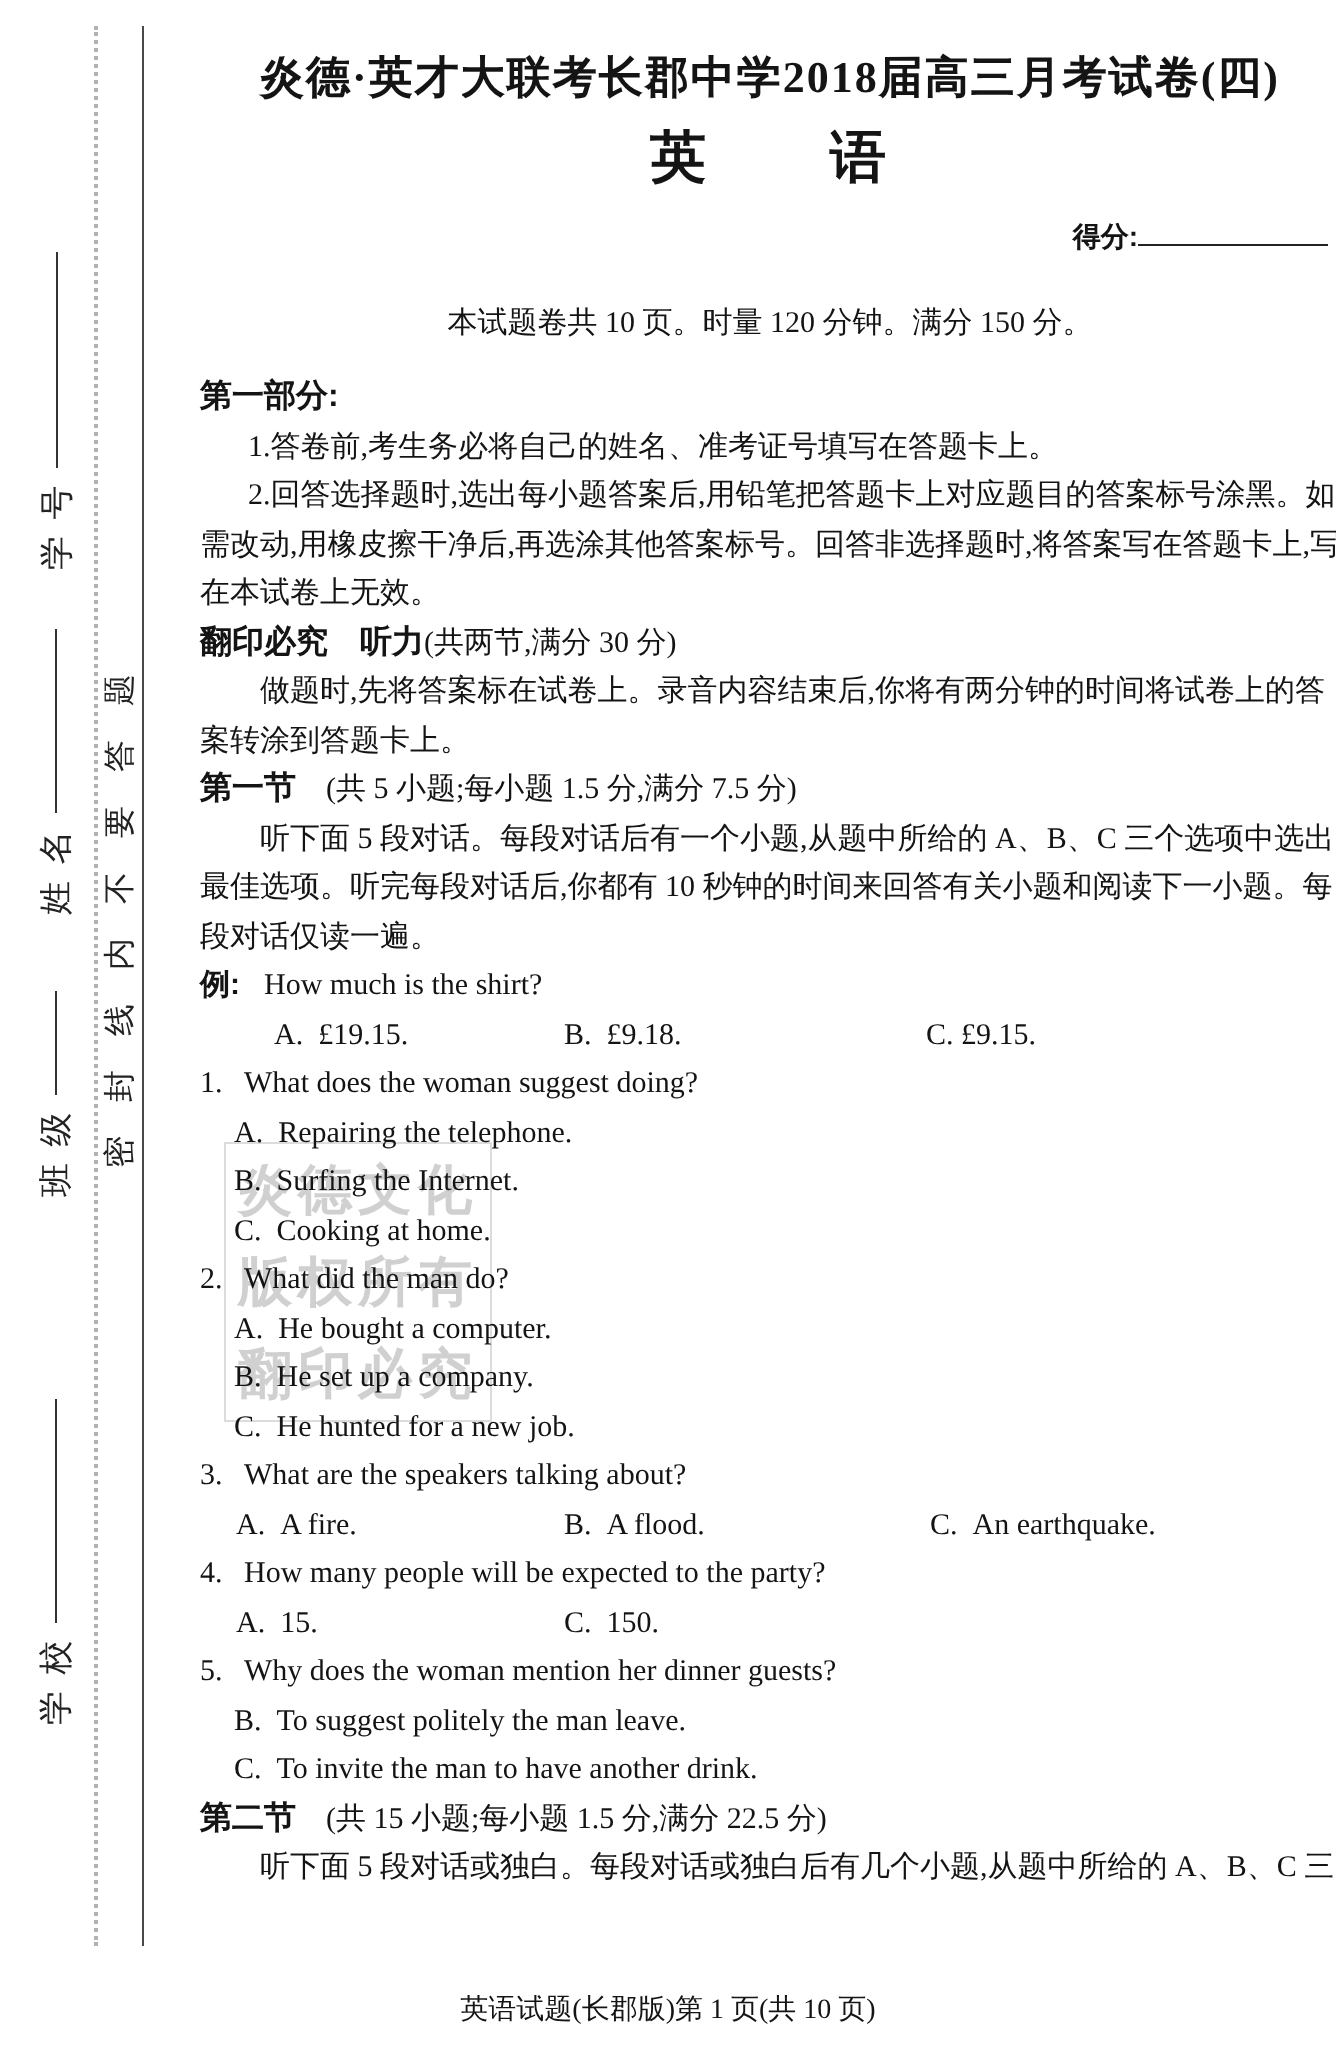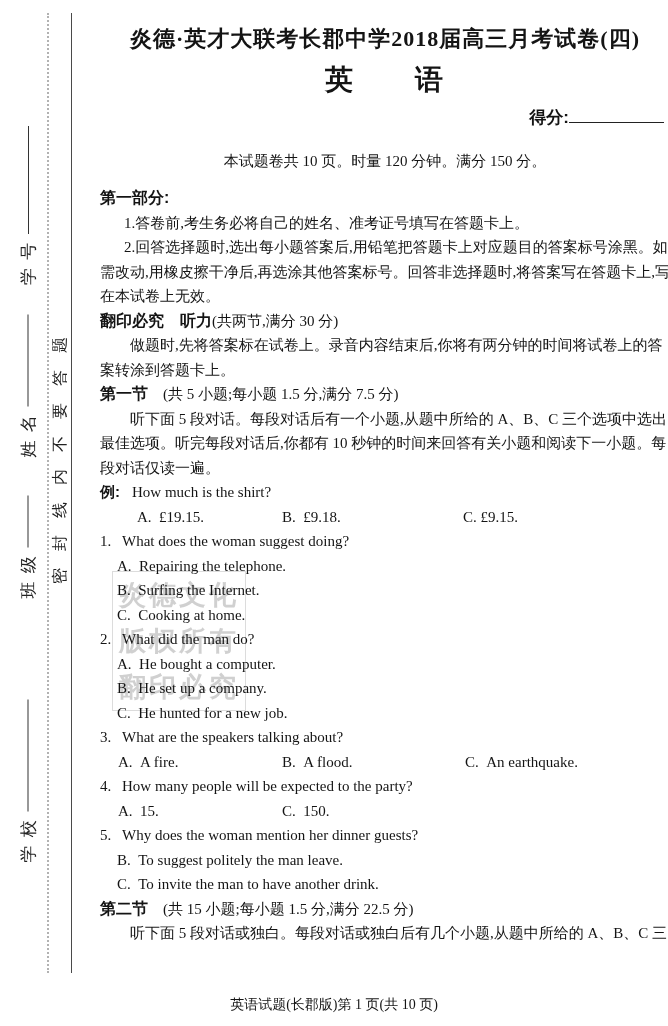--- a/index.html
+++ b/index.html
@@ -39,21 +39,21 @@
   
   .content { position:absolute; left:100px; top:22px; width:570px; z-index:1;
              font-size:15px; line-height:24.5px; }
   .title { font-size:22px; font-weight:bold; text-align:center;
            line-height:34px; letter-spacing:1px; }
   .subject { font-size:28px; font-weight:bold; text-align:center;
              line-height:44px; letter-spacing:2px; margin-top:2px; }
   .score { text-align:right; line-height:28px; margin-top:2px; font-size:16px;
            padding-right:6px; }
   .score .score-label { font-weight:bold;
-           font-family:"Liberation Sans",sans-serif; font-size:17px; }
+           font-family:"Liberation Sans",sans-serif; font-size:14px; }
   .score .score-line { display:inline-block; width:95px; height:1px;
            border-bottom:1px solid #222; vertical-align:baseline; }
   .paper-info { text-align:center; line-height:26px; margin-top:16px; }
   .notice-head { font-weight:bold; font-size:16px; margin-top:12px;
            font-family:"Liberation Sans",sans-serif; }
   .p-ind { text-indent:1.6em; }
   .p-ind2 { text-indent:2em; }
   .sec-head .hb { font-weight:bold; font-size:16px;
            font-family:"Liberation Sans",sans-serif; }
   .sec-head .hn { font-size:15px; }

